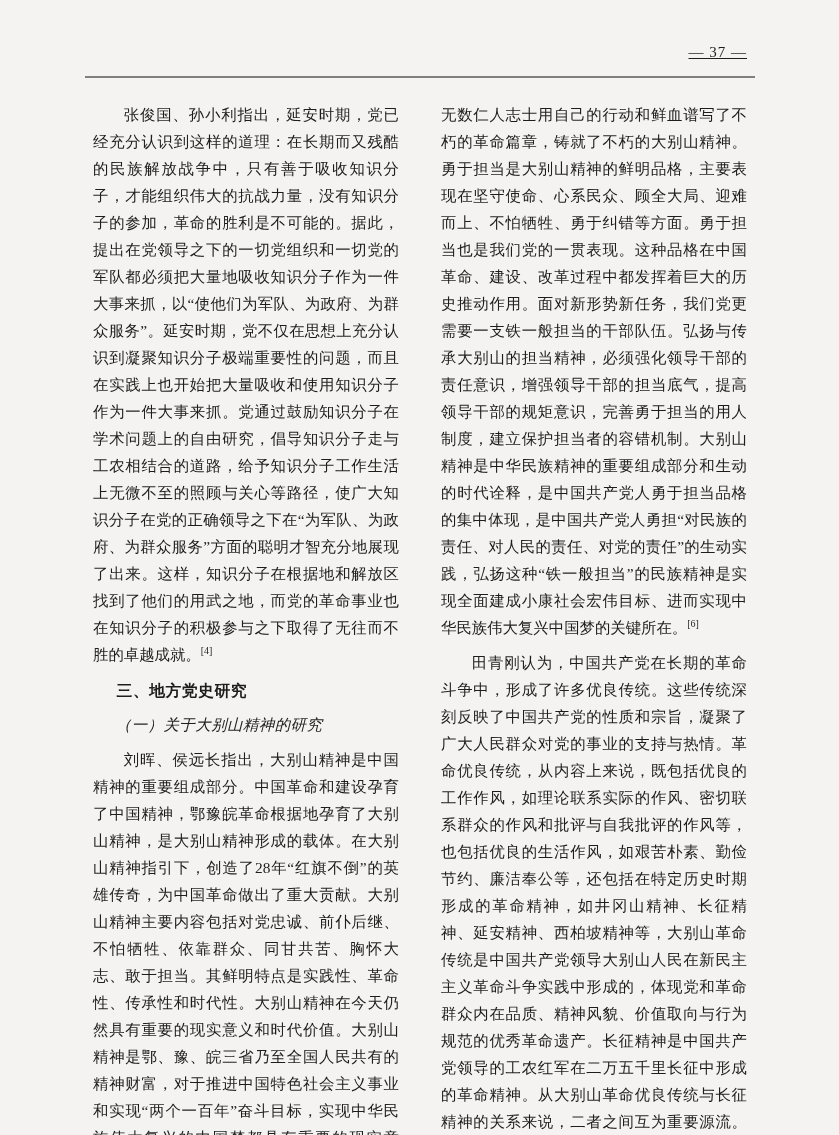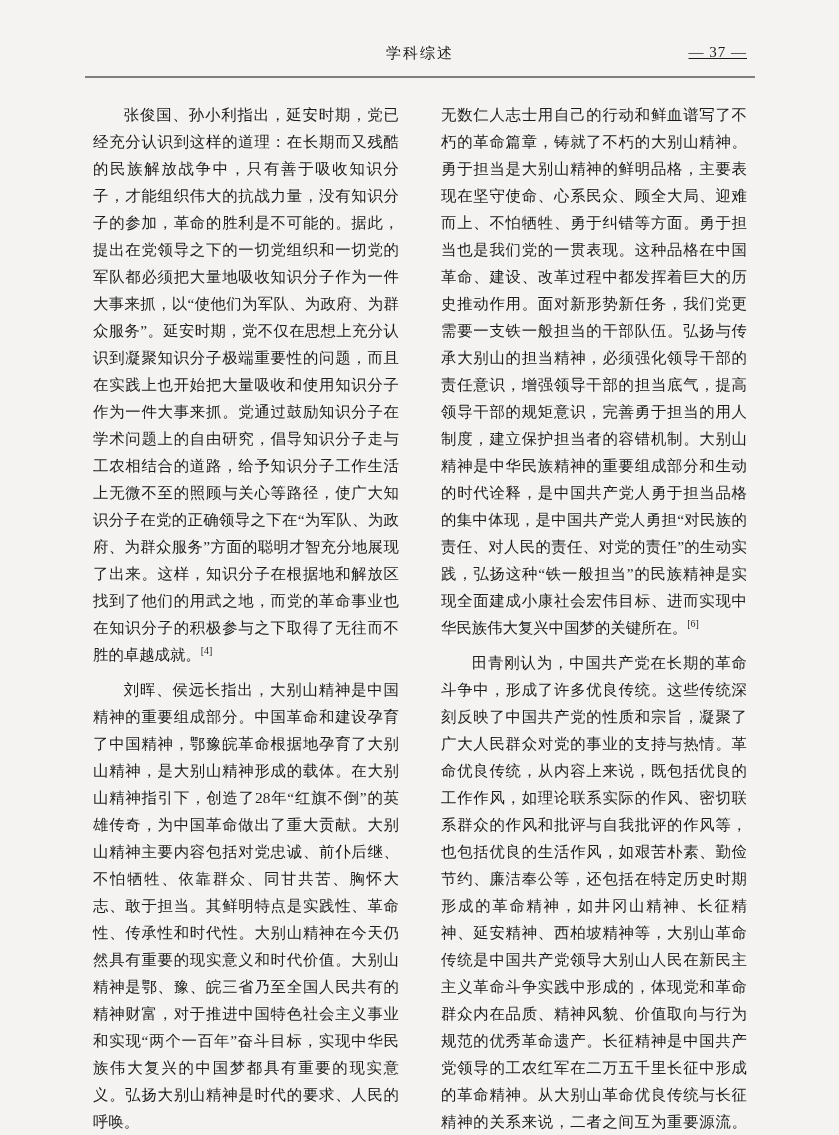--- a/index.html
+++ b/index.html
@@ -85,30 +85,31 @@
     line-height: 0;
     letter-spacing: 0;
   }
 </style>
 </head>
 <body>
 
 <div class="page">
 
   <div class="page-header">
-    <span class="header-title">学科综述</span>
     <span class="page-num">— 37 —</span>
   </div>
 
   <div class="header-rule"></div>
 
   <div class="columns">
 
     <div class="col">
       <p><span>张俊国、孙小利指出，延安时期，党已经充分认识到这样的道理：在长期而又残酷的民族解放战争中，只有善于吸收知识分子，才能组织伟大的抗战力量，没有知识分子的参加，革命的胜利是不可能的。据此，提出在党领导之下的一切党组织和一切党的军队都必须把大量地吸收知识分子作为一件大事来抓，以“使他们为军队、为政府、为群众服务”。延安时期，党不仅在思想上充分认识到凝聚知识分子极端重要性的问题，而且在实践上也开始把大量吸收和使用知识分子作为一件大事来抓。党通过鼓励知识分子在学术问题上的自由研究，倡导知识分子走与工农相结合的道路，给予知识分子工作生活上无微不至的照顾与关心等路径，使广大知识分子在党的正确领导之下在“为军队、为政府、为群众服务”方面的聪明才智充分地展现了出来。这样，知识分子在根据地和解放区找到了他们的用武之地，而党的革命事业也在知识分子的积极参与之下取得了无往而不胜的卓越成就。</span><sup>[4]</sup></p>
+      <p class="bold-heading">三、地方党史研究</p>
+      <p class="sub-heading">（一）关于大别山精神的研究</p>
       <p><span>刘晖、侯远长指出，大别山精神是中国精神的重要组成部分。中国革命和建设孕育了中国精神，鄂豫皖革命根据地孕育了大别山精神，是大别山精神形成的载体。在大别山精神指引下，创造了28年“红旗不倒”的英雄传奇，为中国革命做出了重大贡献。大别山精神主要内容包括对党忠诚、前仆后继、不怕牺牲、依靠群众、同甘共苦、胸怀大志、敢于担当。其鲜明特点是实践性、革命性、传承性和时代性。大别山精神在今天仍然具有重要的现实意义和时代价值。大别山精神是鄂、豫、皖三省乃至全国人民共有的精神财富，对于推进中国特色社会主义事业和实现“两个一百年”奋斗目标，实现中华民族伟大复兴的中国梦都具有重要的现实意义。弘扬大别山精神是时代的要求、人民的呼唤。</span></p>
 
     </div>
 
     <div class="col">
       <p class="cont"><span>无数仁人志士用自己的行动和鲜血谱写了不朽的革命篇章，铸就了不朽的大别山精神。勇于担当是大别山精神的鲜明品格，主要表现在坚守使命、心系民众、顾全大局、迎难而上、不怕牺牲、勇于纠错等方面。勇于担当也是我们党的一贯表现。这种品格在中国革命、建设、改革过程中都发挥着巨大的历史推动作用。面对新形势新任务，我们党更需要一支铁一般担当的干部队伍。弘扬与传承大别山的担当精神，必须强化领导干部的责任意识，增强领导干部的担当底气，提高领导干部的规矩意识，完善勇于担当的用人制度，建立保护担当者的容错机制。大别山精神是中华民族精神的重要组成部分和生动的时代诠释，是中国共产党人勇于担当品格的集中体现，是中国共产党人勇担“对民族的责任、对人民的责任、对党的责任”的生动实践，弘扬这种“铁一般担当”的民族精神是实现全面建成小康社会宏伟目标、进而实现中华民族伟大复兴中国梦的关键所在。</span><sup>[6]</sup></p>
       <p><span>田青刚认为，中国共产党在长期的革命斗争中，形成了许多优良传统。这些传统深刻反映了中国共产党的性质和宗旨，凝聚了广大人民群众对党的事业的支持与热情。革命优良传统，从内容上来说，既包括优良的工作作风，如理论联系实际的作风、密切联系群众的作风和批评与自我批评的作风等，也包括优良的生活作风，如艰苦朴素、勤俭节约、廉洁奉公等，还包括在特定历史时期形成的革命精神，如井冈山精神、长征精神、延安精神、西柏坡精神等，大别山革命传统是中国共产党领导大别山人民在新民主主义革命斗争实践中形成的，体现党和革命群众内在品质、精神风貌、价值取向与行为规范的优秀革命遗产。长征精神是中国共产党领导的工农红军在二万五千里长征中形成的革命精神。从大别山革命优良传统与长征精神的关系来说，二者之间互为重要源流。一方面，鄂豫皖苏区革命优良传统是长征精神的基础和源头之一；另一方面，长征精神为大别山革命优良传统注入了新内容新活力，促进了大别山精神的发展和完善。</span></p>
 
     </div>
 

